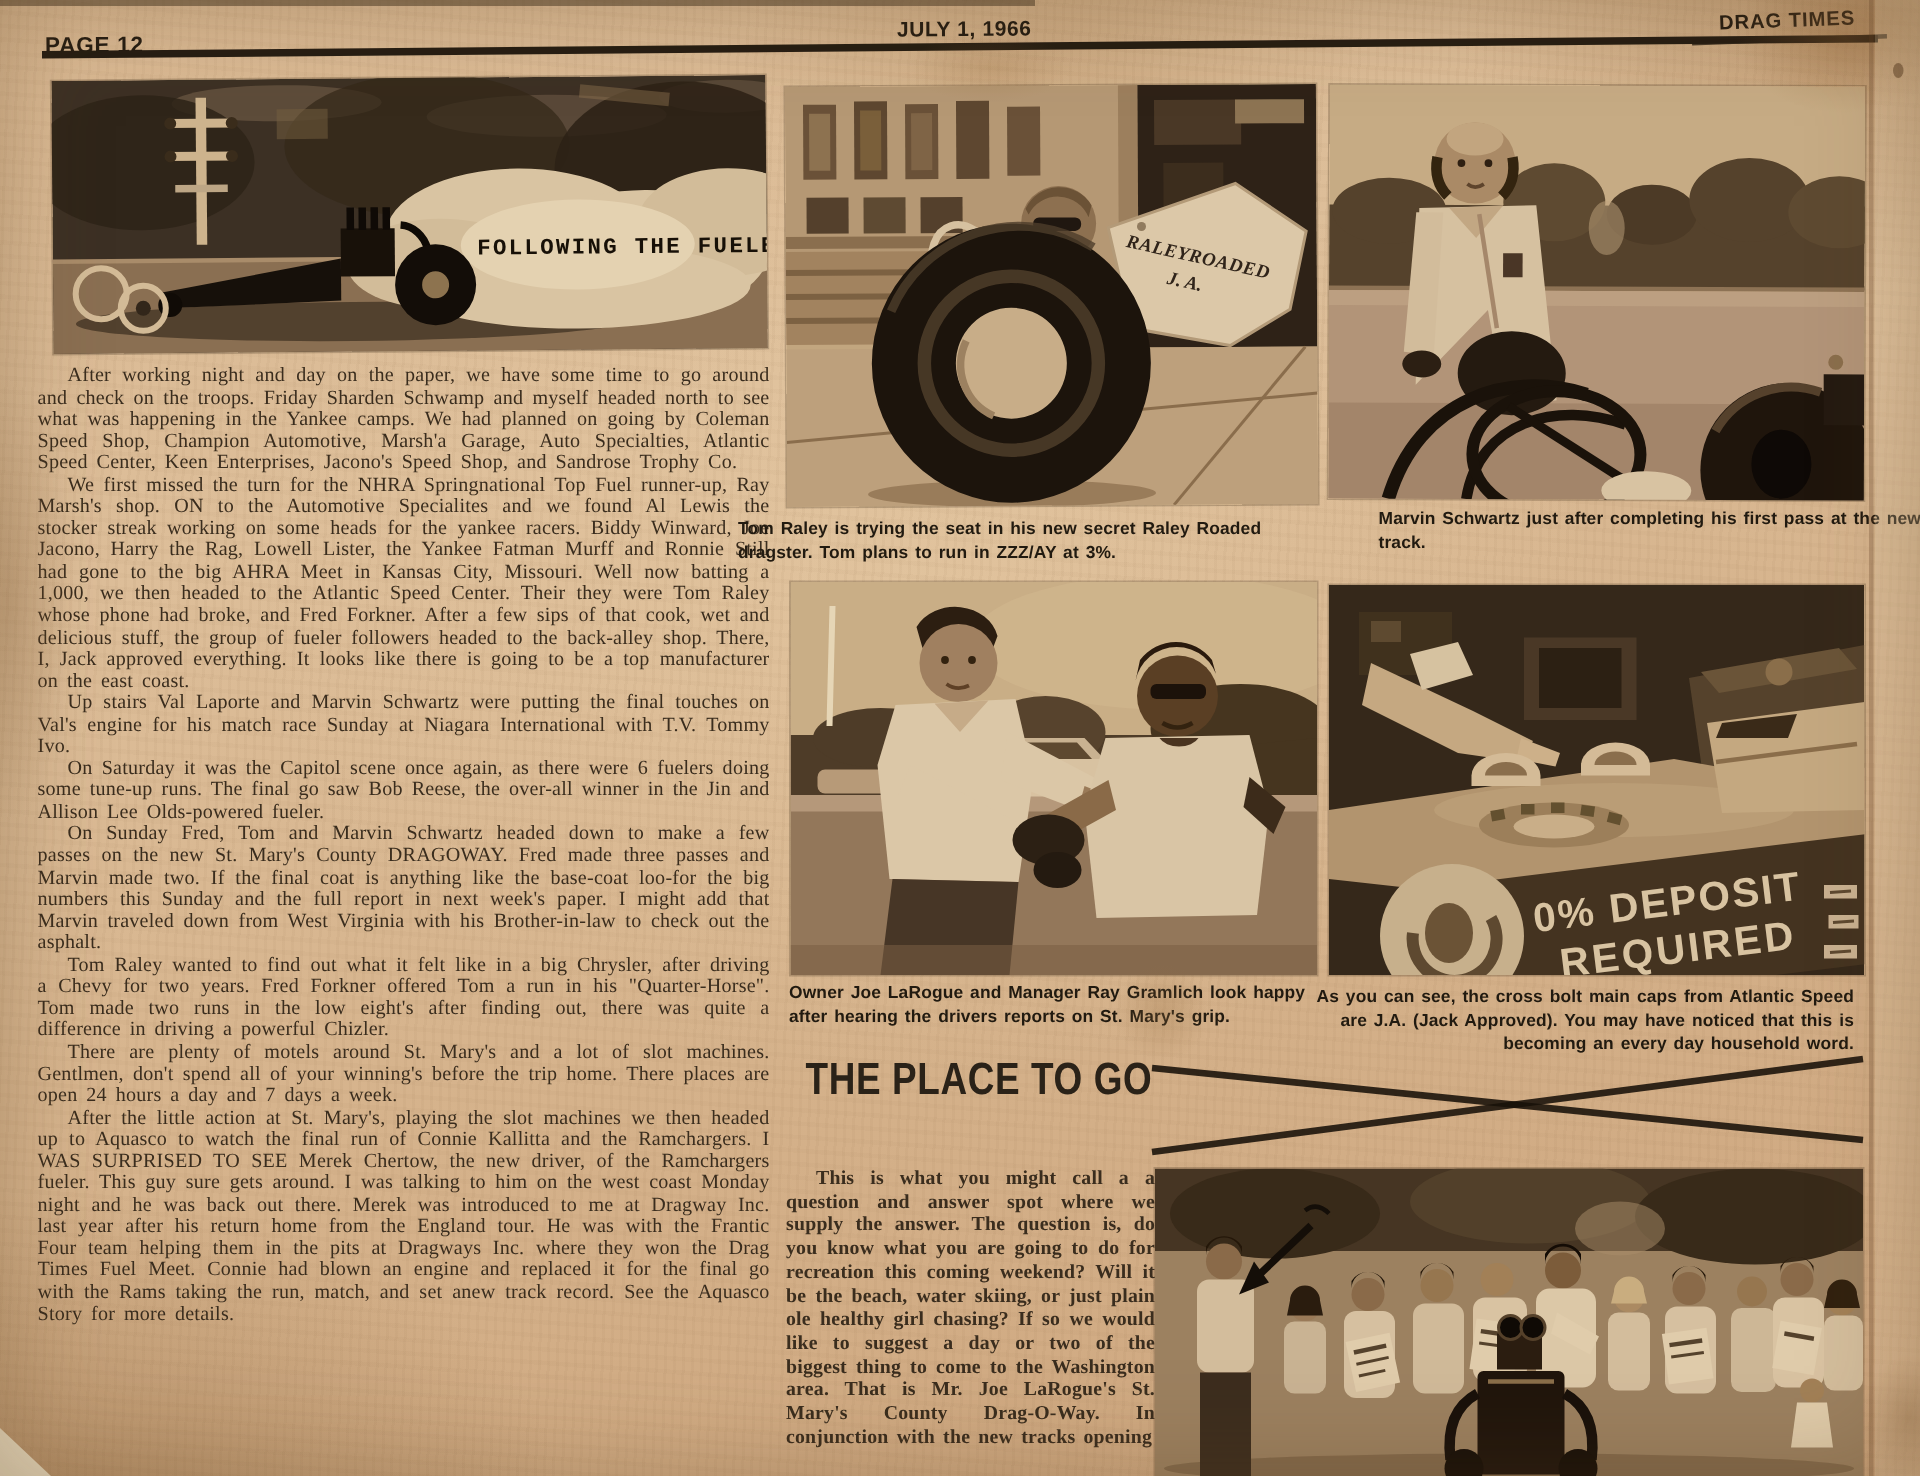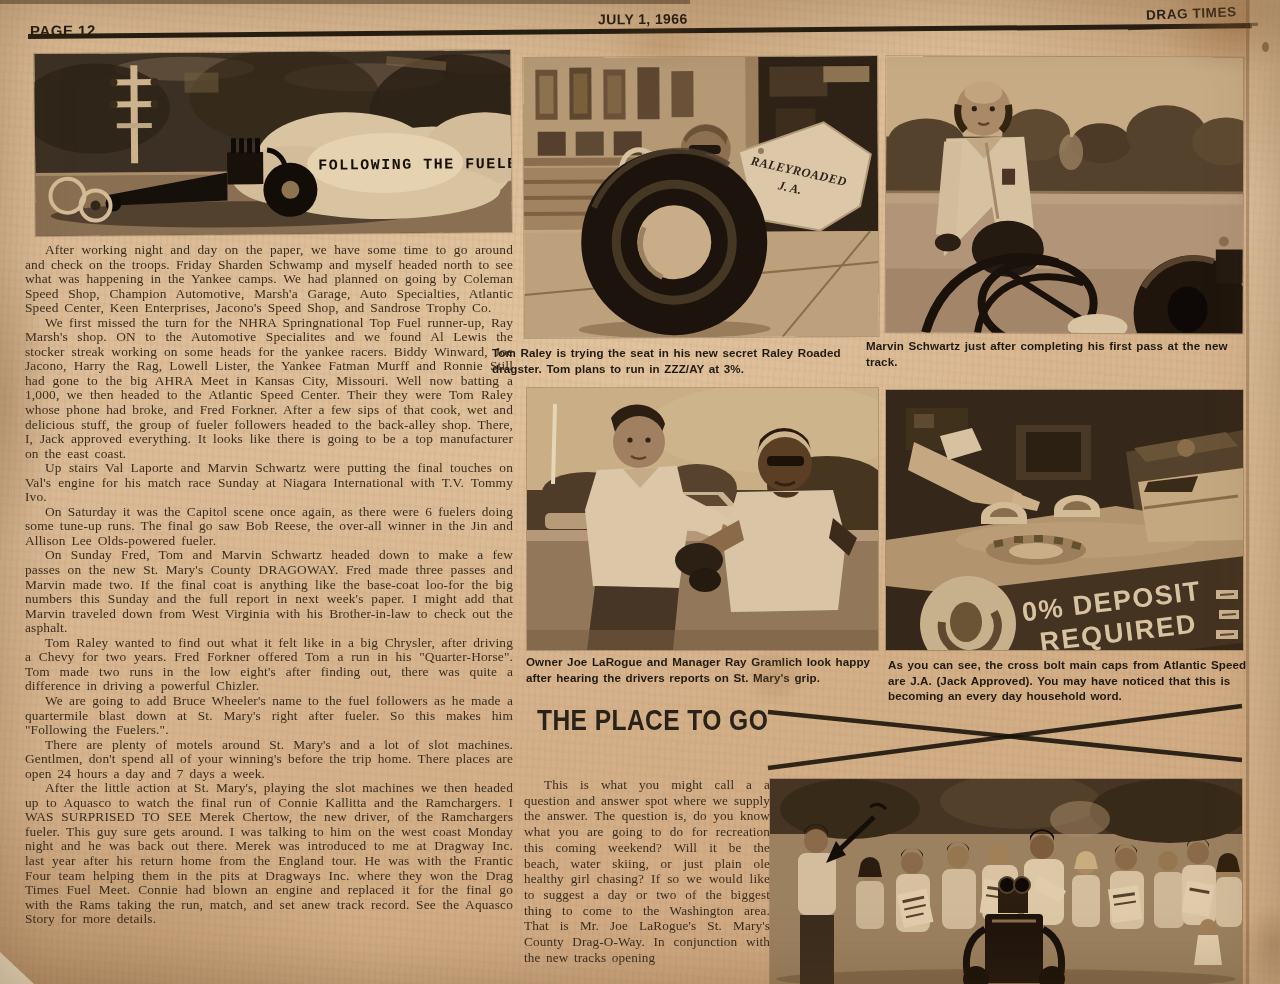--- a/index.html
+++ b/index.html
@@ -106,21 +106,20 @@
   </svg>
 </div>
 
 <div class="abs body-copy" style="left:25px;top:243px;width:488px;height:741px;">
   <p>After working night and day on the paper, we have some time to go around and check on the troops. Friday Sharden Schwamp and myself headed north to see what was happening in the Yankee camps. We had planned on going by Coleman Speed Shop, Champion Automotive, Marsh'a Garage, Auto Specialties, Atlantic Speed Center, Keen Enterprises, Jacono's Speed Shop, and Sandrose Trophy Co.</p>
   <p>We first missed the turn for the NHRA Springnational Top Fuel runner-up, Ray Marsh's shop.  ON to the Automotive Specialites and we found Al Lewis the stocker streak working on some heads for the yankee racers. Biddy Winward, Joe Jacono, Harry the Rag, Lowell Lister, the Yankee Fatman Murff and Ronnie Still had gone to the big AHRA Meet in Kansas City, Missouri.  Well now batting a 1,000, we then headed to the Atlantic Speed Center. Their they were Tom Raley whose phone had broke, and Fred Forkner.  After a few sips of that cook, wet and delicious stuff, the group of fueler followers headed to the back-alley shop.  There, I, Jack approved everything.  It looks like there is going to be a top manufacturer on the east coast.</p>
   <p>Up stairs Val Laporte and Marvin Schwartz were putting the final touches on Val's engine for his match race Sunday at Niagara International with T.V. Tommy Ivo.</p>
   <p>On Saturday it was the Capitol scene once again, as there were 6 fuelers doing some tune-up runs. The final go saw Bob Reese, the over-all winner in the Jin and Allison Lee Olds-powered fueler.</p>
   <p>On Sunday Fred, Tom and Marvin Schwartz headed down to make a few passes on the new St. Mary's County DRAGOWAY. Fred made three passes and Marvin made two.  If the final coat is anything like the base-coat loo-for the big numbers this Sunday and the full report in next week's paper.  I might add that Marvin traveled down from West Virginia with his Brother-in-law to check out the asphalt.</p>
   <p>Tom Raley wanted to find out what it felt like in a big Chrysler, after driving a Chevy for two years. Fred Forkner offered Tom a run in his "Quarter-Horse". Tom made two runs in the low eight's after finding out, there was quite a difference in driving a powerful Chizler.</p>
-  <p>We are going to add Bruce Wheeler's name to the fuel followers as he made a quartermile blast down at St. Mary's right after fueler. So this makes him "Following the Fuelers.".</p>
   <p>There are plenty of motels around St. Mary's and a lot of slot machines. Gentlmen, don't spend all of your winning's before the trip home. There places are open 24 hours a day and 7 days a week.</p>
   <p>After the little action at St. Mary's, playing the slot machines we then headed up to Aquasco to watch the final run of Connie Kallitta and the Ramchargers. I WAS SURPRISED TO SEE Merek Chertow, the new driver, of the Ramchargers fueler.  This guy sure gets around. I was talking to him on the west coast Monday night and he was back out there. Merek was introduced to me at Dragway Inc. last year after his return home from the England tour. He was with the Frantic Four team helping them in the pits at Dragways Inc. where they won the Drag Times Fuel Meet. Connie had blown an engine and replaced it for the final go with the Rams taking the run, match, and set anew track record. See the Aquasco Story for more details.</p>
 </div>
 
 <div class="photo" style="left:524px;top:57px;width:354px;height:280px;transform:rotate(-.3deg);">
   <svg viewBox="0 0 354 280" preserveAspectRatio="none">
     <rect width="354" height="280" fill="#c2a67f"></rect>
     <rect width="354" height="155" fill="#b59874"></rect>
     <g>
       <rect x="12" y="12" width="22" height="50" fill="#6a5138"></rect>
@@ -223,21 +222,21 @@
     <g>
       <circle cx="306" cy="256" r="58" fill="#1f150c"></circle>
       <ellipse cx="302" cy="252" rx="20" ry="23" fill="#0e0906"></ellipse>
       <path d="M258,230 a58,58 0 0 1 70,-26" stroke="#55412c" stroke-width="6" fill="none"></path>
     </g>
     <rect x="330" y="192" width="27" height="34" fill="#241a11"></rect>
     <circle cx="338" cy="184" r="5" fill="#8a6e4c"></circle>
   </svg>
 </div>
 
-<div class="abs caption" style="left:866px;top:338px;width:362px;">Marvin Schwartz just after completing his first pass at the new track.</div>
+<div class="abs caption" style="left:919px;top:338px;width:362px;">Marvin Schwartz just after completing his first pass at the new track.</div>
 
 <div class="photo" style="left:527px;top:388px;width:351px;height:262px;">
   <svg viewBox="0 0 351 262" preserveAspectRatio="none">
     <rect width="351" height="262" fill="#c9ae86"></rect>
     <ellipse cx="250" cy="40" rx="130" ry="45" fill="#d2b890" opacity=".6"></ellipse>
     <g>
       <rect y="102" width="351" height="40" fill="#4e3c28"></rect>
       <ellipse cx="60" cy="104" rx="45" ry="20" fill="#4e3c28"></ellipse>
       <ellipse cx="170" cy="100" rx="40" ry="24" fill="#57432d"></ellipse>
       <ellipse cx="300" cy="98" rx="60" ry="30" fill="#46351f"></ellipse>
@@ -332,25 +331,25 @@
       <rect x="330" y="200" width="22" height="9"></rect>
         <rect x="333" y="220" width="20" height="9"></rect>
         <rect x="330" y="240" width="22" height="9"></rect>
       <line x1="334" y1="205" x2="348" y2="204" stroke="#5e4930" stroke-width="2"></line>
       <line x1="336" y1="225" x2="350" y2="224" stroke="#5e4930" stroke-width="2"></line>
       <line x1="334" y1="245" x2="348" y2="244" stroke="#5e4930" stroke-width="2"></line>
     </g>
   </svg>
 </div>
 
-<div class="abs caption" style="left:888px;top:657px;width:368px;">As you can see, the cross bolt main caps from Atlantic Speed are J.A. (Jack Approved). You may have noticed that this is becoming an every day household word.</div>
+<div class="abs caption" style="left:868px;top:657px;width:368px;text-align:right;">As you can see, the cross bolt main caps from Atlantic Speed are J.A. (Jack Approved). You may have noticed that this is becoming an every day household word.</div>
 
 <div class="abs headline" style="left:537px;top:703px;">THE PLACE TO GO</div>
 
-<div class="abs body-copy" style="left:524px;top:777px;width:246px;height:207px;font-size:13.2px;line-height:15.7px;word-spacing:2px;">
+<div class="abs body-copy" style="left:524px;top:777px;width:246px;height:207px;font-size:13.2px;line-height:15.7px;word-spacing:2px;font-weight:bold;">
   <p>This is what you might call a a question and answer spot where we supply the answer. The question is, do you know what you are going to do for recreation this coming weekend? Will it be the beach, water skiing, or just plain ole healthy girl chasing? If so we would like to suggest a day or two of the biggest thing to come to the Washington area. That is Mr. Joe LaRogue's St. Mary's County Drag-O-Way. In conjunction with the new tracks opening</p>
 </div>
 
 <svg class="abs" style="left:762px;top:698px;width:486px;height:76px;" viewBox="0 0 486 76">
   <line x1="6" y1="14" x2="480" y2="62" stroke="#181109" stroke-width="4.5" opacity=".88"></line>
   <line x1="6" y1="70" x2="480" y2="8" stroke="#181109" stroke-width="4.5" opacity=".88"></line>
 </svg>
 
 <div class="photo" style="left:770px;top:779px;width:472px;height:205px;">
   <svg viewBox="0 0 472 205" preserveAspectRatio="none">

